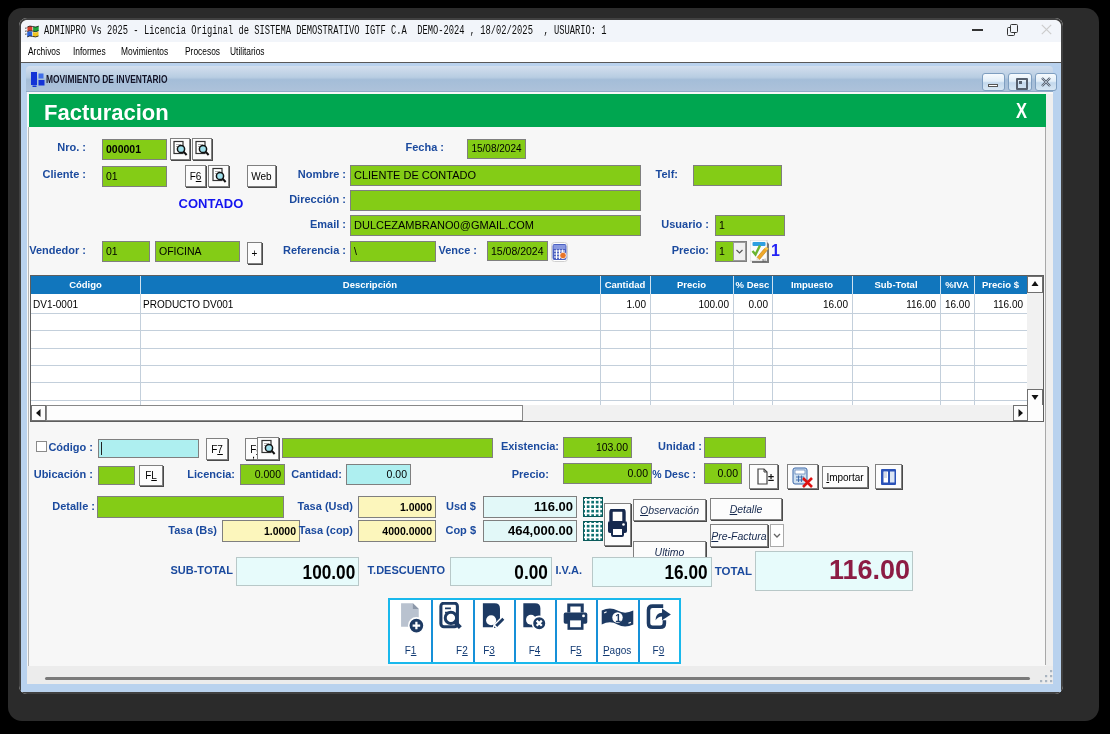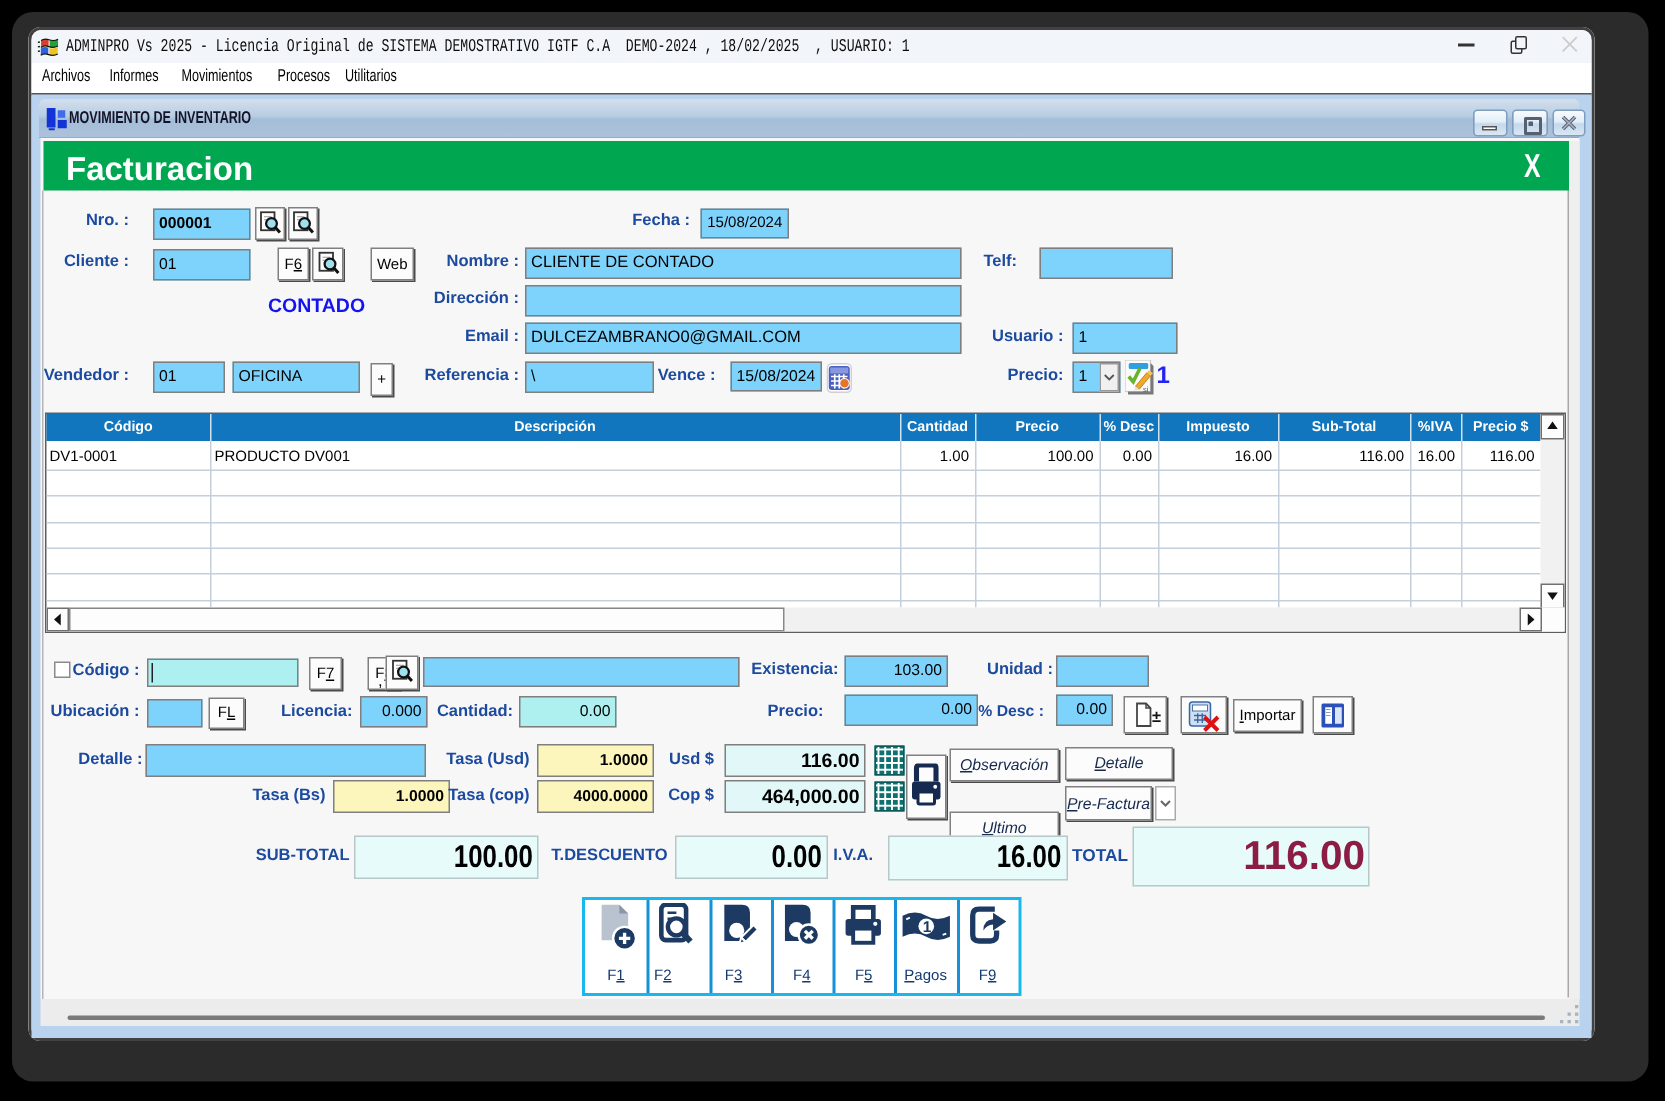--- a/index.html
+++ b/index.html
@@ -1,20 +1,20 @@
 <!DOCTYPE html>
 <html><head>
 <meta charset="utf-8">
 <style>
 html,body{margin:0;padding:0;}
 body{width:1110px;height:734px;background:#000;position:relative;overflow:hidden;
   font-family:"Liberation Sans",sans-serif;}
 .abs{position:absolute;}
 .lblr{position:absolute;font-weight:bold;color:#1b4a9e;font-size:11px;white-space:nowrap;text-align:right;}
-.inp{position:absolute;background:#7dd3fc;border:1px solid #7f7f7f;font-size:10.5px;color:#000;
+.inp{position:absolute;background:#84cc16;border:1px solid #7f7f7f;font-size:10.5px;color:#000;
   line-height:19px;padding:0 3px;white-space:nowrap;overflow:hidden;box-sizing:border-box;}
 .num{text-align:right;}
 .btn{position:absolute;background:#fcfcfc;border:1px solid #808080;box-shadow:1px 1px 0 #4a4a4a;
   font-size:10px;color:#000;text-align:center;box-sizing:border-box;}
 .th{position:absolute;color:#fff;font-weight:bold;font-size:9.5px;text-align:center;top:278px;height:16px;line-height:14px;white-space:nowrap;}
 .td{position:absolute;font-size:10px;color:#000;white-space:nowrap;}
 .flbl{position:absolute;font-size:10px;color:#123a73;text-align:center;}
 .mwb{background:linear-gradient(#f7fbfe,#e2eef8 45%,#c3d8ec 55%,#d8e7f4);border:1px solid #7e9ec0;border-radius:3px;box-sizing:border-box;}
 .ital{font-style:italic;color:#16294e;font-size:10.5px;}
 .tot{background:#e7fbfb;border:1px solid #b8c8c8;box-sizing:border-box;text-align:right;
@@ -104,21 +104,21 @@
       <path d="M4 4.5 H9 M4 6.5 H7" stroke="#999" stroke-width=".8"></path>
       <circle cx="9" cy="9" r="3.6" fill="#9fe0ec" stroke="#111" stroke-width="1.5"></circle>
       <path d="M11.6 11.6 L14.6 15" stroke="#111" stroke-width="2"></path>
     </svg></div>
 <div class="btn mag" style="left:192px;top:138px;width:20px;height:22px;"><svg width="16" height="18" style="margin-top:1px;">
       <rect x="2" y="1.5" width="9" height="12" fill="#fff" stroke="#333" stroke-width="1.2"></rect>
       <path d="M4 4.5 H9 M4 6.5 H7" stroke="#999" stroke-width=".8"></path>
       <circle cx="9" cy="9" r="3.6" fill="#9fe0ec" stroke="#111" stroke-width="1.5"></circle>
       <path d="M11.6 11.6 L14.6 15" stroke="#111" stroke-width="2"></path>
     </svg></div>
-<div class="lblr" style="left:400px;top:141px;width:60px;">Fecha :</div>
+<div class="lblr" style="left:384px;top:141px;width:60px;">Fecha :</div>
 <div class="inp" style="left:467px;top:139px;width:59px;height:20px;font-size:10px;line-height:18px;text-align:center;">15/08/2024</div>
 
 <div class="lblr" style="left:26px;top:168px;width:60px;">Cliente :</div>
 <div class="inp" style="left:102px;top:166px;width:65px;height:21px;">01</div>
 <div class="btn" style="left:185px;top:165px;width:21px;height:22px;line-height:21px;">F<u>6</u></div>
 <div class="btn mag" style="left:208px;top:165px;width:21px;height:22px;"><svg width="16" height="18" style="margin-top:1px;">
       <rect x="2" y="1.5" width="9" height="12" fill="#fff" stroke="#333" stroke-width="1.2"></rect>
       <path d="M4 4.5 H9 M4 6.5 H7" stroke="#999" stroke-width=".8"></path>
       <circle cx="9" cy="9" r="3.6" fill="#9fe0ec" stroke="#111" stroke-width="1.5"></circle>
       <path d="M11.6 11.6 L14.6 15" stroke="#111" stroke-width="2"></path>
@@ -329,21 +329,21 @@
       <circle cx="19" cy="20" r="6.5" fill="#1d3a63" stroke="#fff" stroke-width="1.4"></circle>
       <path d="M19 16.8 V23.2 M15.8 20 H22.2" stroke="#fff" stroke-width="1.9"></path>
     </svg></div>
 <div class="flbl" style="left:390.6px;top:645px;width:40px;">F<u>1</u></div>
 <div class="abs" style="left:435.4px;top:602px;width:33px;height:33px;"><svg width="33" height="33" viewBox="0 0 28 28">
       <rect x="5" y="1" width="14" height="20" rx="2.5" fill="none" stroke="#1d3a63" stroke-width="2.6"></rect>
       <path d="M8.5 5.5 H13.5 M8.5 9 H11" stroke="#1d3a63" stroke-width="1.5"></path>
       <circle cx="13.5" cy="13.5" r="4.8" fill="#fff" stroke="#1d3a63" stroke-width="2.5"></circle>
       <path d="M17 17 L21.5 21.8" stroke="#1d3a63" stroke-width="3.4"></path>
     </svg></div>
-<div class="flbl" style="left:431.9px;top:645px;width:20px;">F<u>2</u></div>
+<div class="flbl" style="left:431.9px;top:645px;width:20px;padding-left:20px;">F<u>2</u></div>
 <div class="abs" style="left:476.7px;top:602px;width:33px;height:33px;"><svg width="33" height="33" viewBox="0 0 28 28">
       <path d="M5 1 H15 Q19.5 1 19.5 5.5 V17 Q19.5 21.5 15 21.5 H5 Z" fill="#1d3a63"></path>
       <circle cx="12" cy="15.5" r="4.3" fill="#fff"></circle>
       <path d="M14.5 19.5 L21.5 12.5 L24 15 L17 22 Z" fill="#1d3a63" stroke="#fff" stroke-width="1.1"></path>
       <path d="M14.5 19.5 L13.6 23 L17 22 Z" fill="#1d3a63" stroke="#fff" stroke-width="1.1"></path>
     </svg></div>
 <div class="flbl" style="left:476px;top:645px;width:26px;">F<u>3</u></div>
 <div class="abs" style="left:518.0px;top:602px;width:33px;height:33px;"><svg width="33" height="33" viewBox="0 0 28 28">
       <path d="M4.5 1 H14.5 Q19 1 19 5.5 V17 Q19 21.5 14.5 21.5 H4.5 Z" fill="#1d3a63"></path>
       <circle cx="11" cy="15" r="4.2" fill="#fff"></circle>

